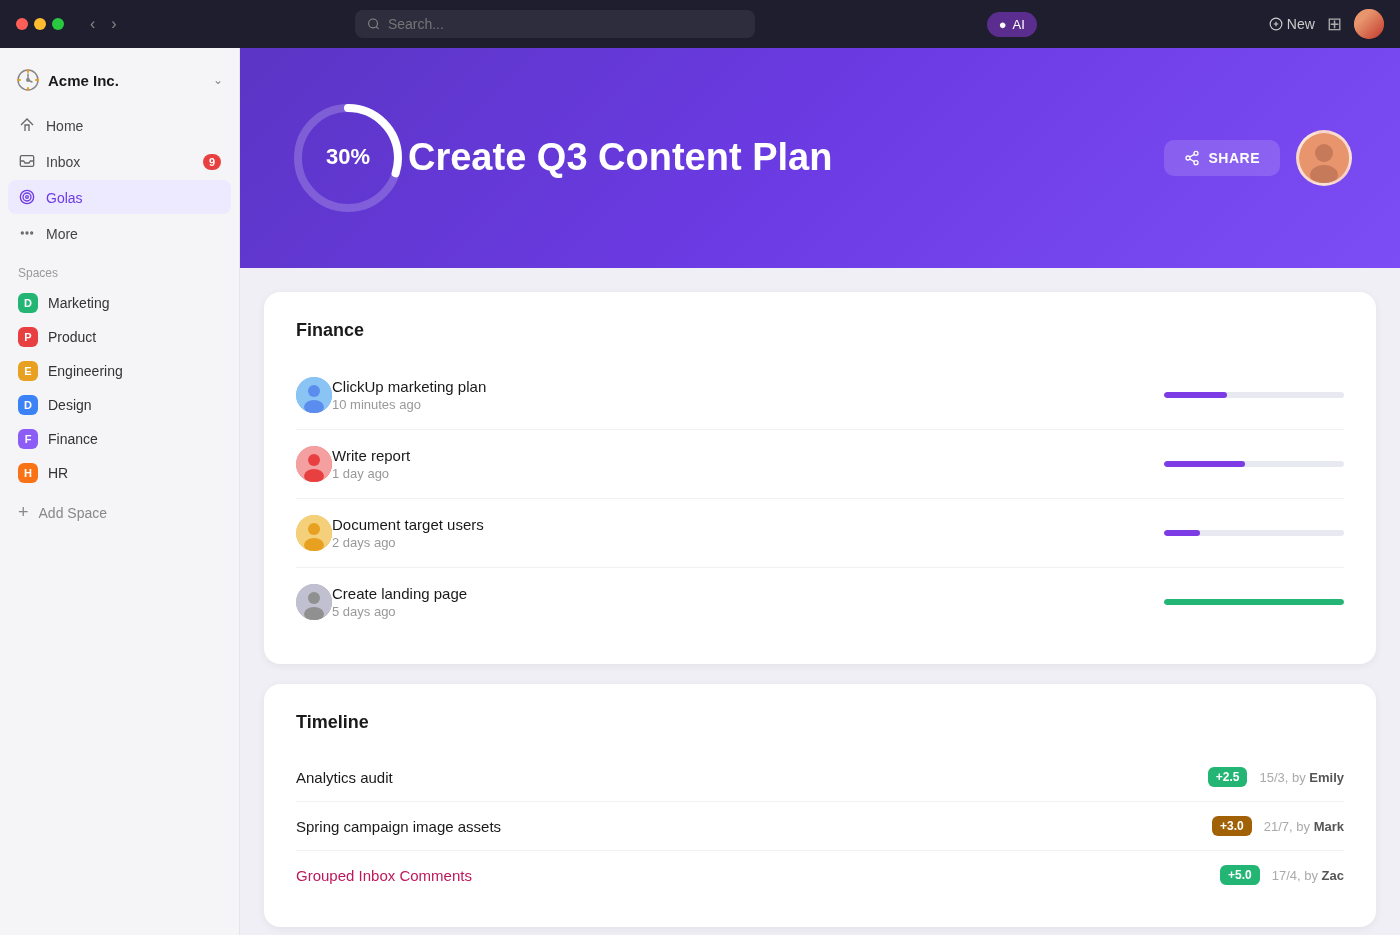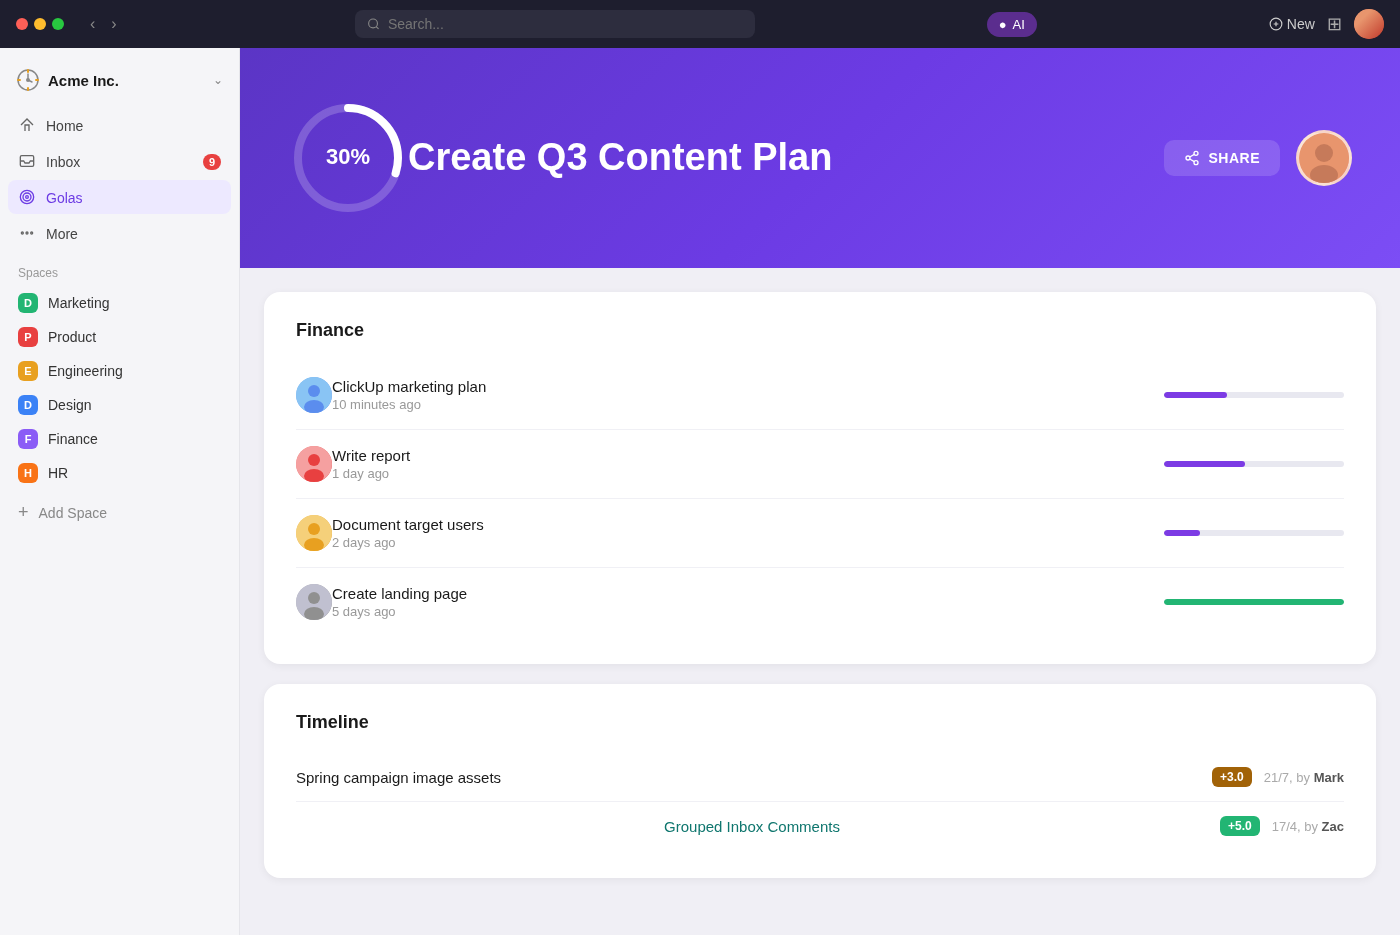--- a/index.html
+++ b/index.html
@@ -279,21 +279,21 @@
 
     .timeline-item {
       display: flex;
       align-items: center;
       padding: 14px 0;
       border-bottom: 1px solid #f0f0f5;
       gap: 12px;
     }
     .timeline-item:last-child { border-bottom: none; }
     .timeline-name { font-size: 15px; color: #1a1a1a; font-weight: 500; flex: 1; }
-    .timeline-name.muted { color: #0f766e; text-align: center; }
+    .timeline-name.muted { color: #be185d; }
     .timeline-badge {
       border-radius: 6px;
       padding: 3px 8px;
       font-size: 12px;
       font-weight: 600;
       color: white;
     }
     .timeline-meta { font-size: 13px; color: #aaa; margin-left: auto; }
     .timeline-meta strong { color: #555; font-weight: 600; }
 
@@ -546,20 +546,27 @@
           </div>
           <div class="progress-bar-wrap">
             <div class="progress-bar-fill" style="width:100%; background:#22b573;"></div>
           </div>
         </div>
       </div>
 
       <div class="card">
         <div class="card-title">Timeline</div>
 
+        <div class="timeline-item">
+          <span class="timeline-name">Analytics audit</span>
+          <span class="timeline-badge" style="background:#22b573;">+2.5</span>
+          <span class="timeline-meta">
+            <span>15/3, by </span><strong>Emily</strong>
+          </span>
+        </div>
 
         <div class="timeline-item">
           <span class="timeline-name">Spring campaign image assets</span>
           <span class="timeline-badge" style="background:#a16207;">+3.0</span>
           <span class="timeline-meta">
             <span>21/7, by </span><strong>Mark</strong>
           </span>
         </div>
 
         <div class="timeline-item">

